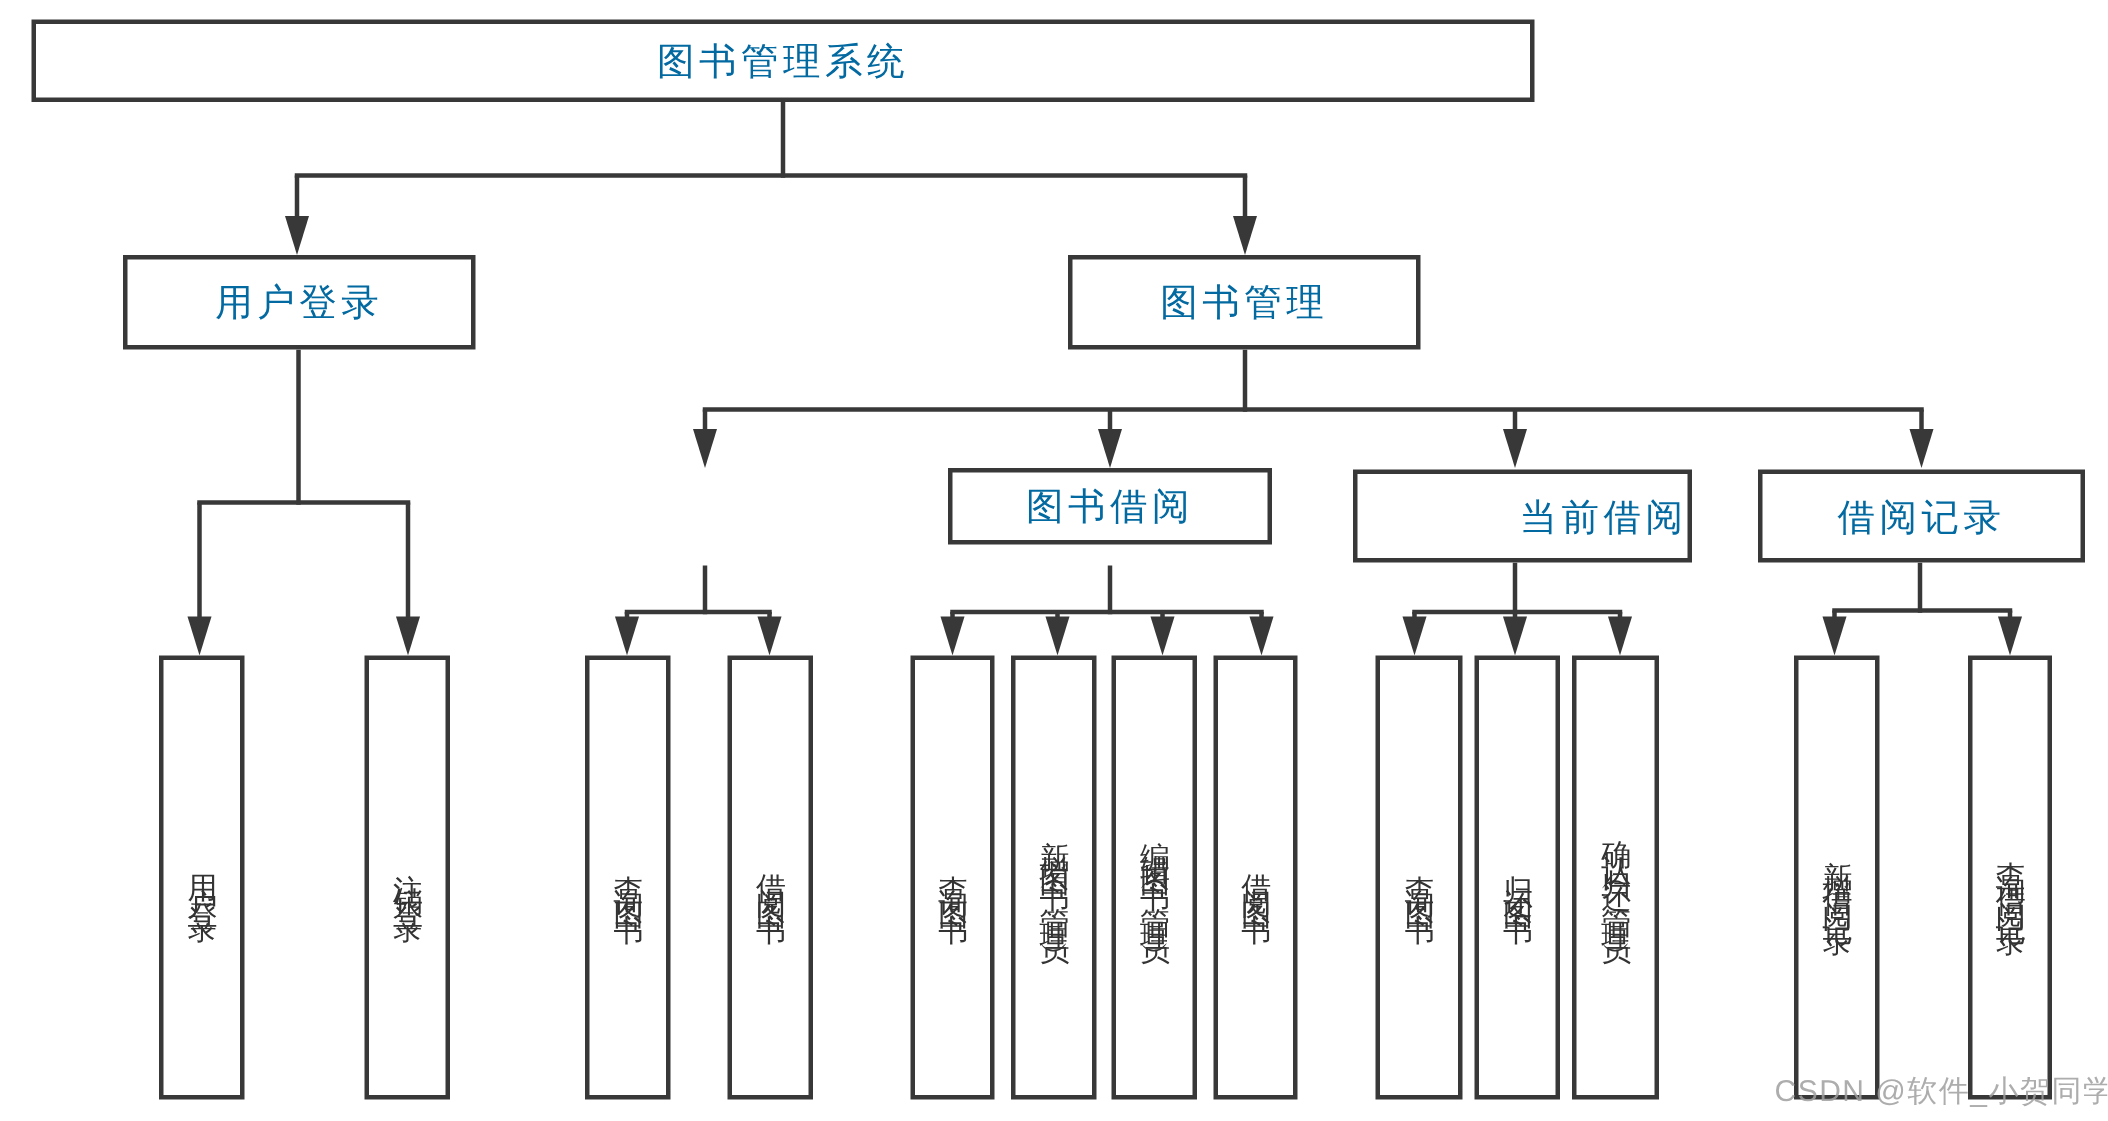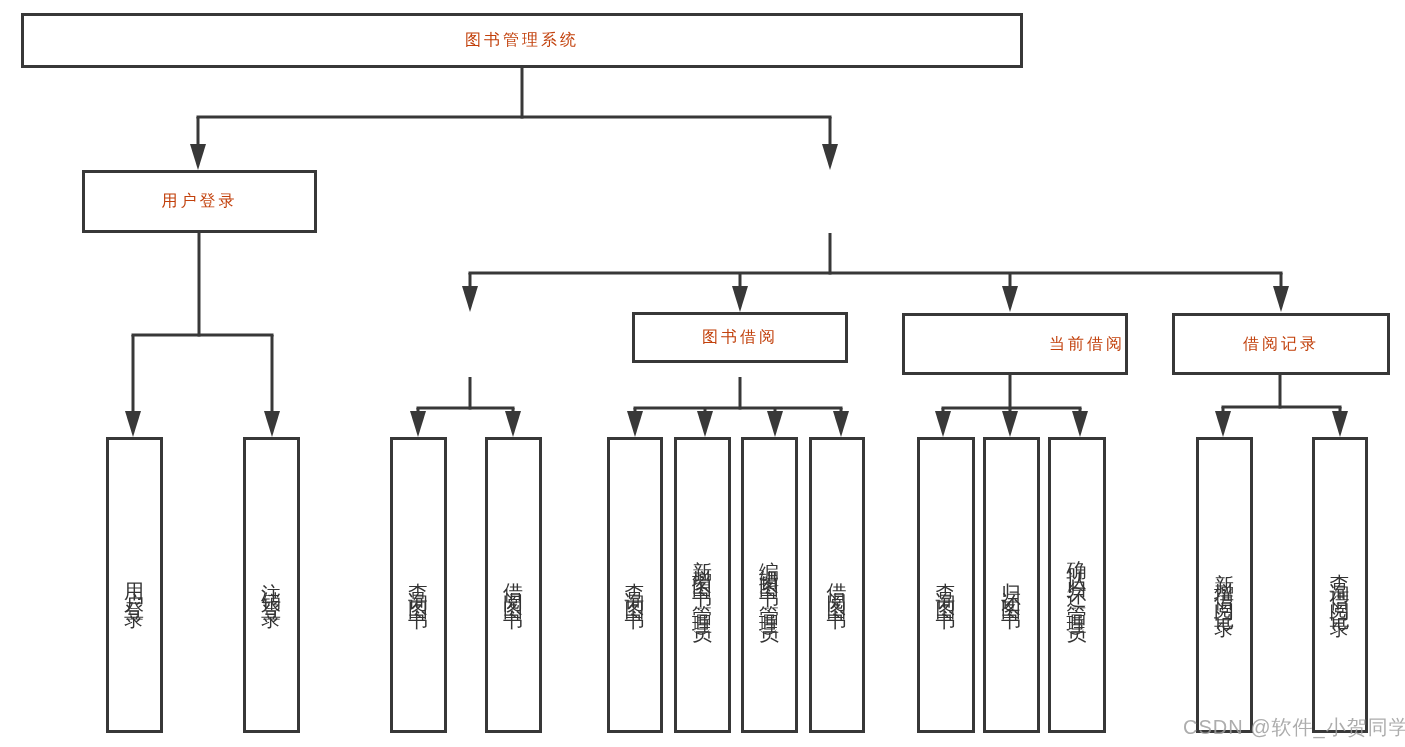--- a/index.html
+++ b/index.html
@@ -14,23 +14,23 @@
   svg.connectors{position:absolute;left:0;top:0;pointer-events:none;}
   .box{
     position:absolute;
     box-sizing:border-box;
     background:#ffffff;
     border:3px solid #383838;
     display:flex;align-items:center;justify-content:center;
     z-index:2;
   }
   .hlabel{
-    font-size:16px;
+    font-size:25px;
     letter-spacing:3px;
-    color:#c2410c;
+    color:#0369a1;
     white-space:nowrap;
   }
   .vtext{
     writing-mode:vertical-rl;
     text-orientation:mixed;
     font-size:20px;
     letter-spacing:9px;
     color:#333333;
     line-height:1;
   }
@@ -116,20 +116,23 @@
     </g>
   </svg>
 
   <div class="box" style="left:21px;top:13px;width:1002px;height:55px;">
     <span class="hlabel">图书管理系统</span>
   </div>
 
   <div class="box" style="left:82px;top:170px;width:235px;height:63px;">
     <span class="hlabel">用户登录</span>
   </div>
+  <div class="box" style="left:712px;top:170px;width:235px;height:63px;">
+    <span class="hlabel">图书管理</span>
+  </div>
 
   <div class="box" style="left:632px;top:312px;width:216px;height:51px;">
     <span class="hlabel">图书借阅</span>
   </div>
   <div class="box" style="left:902px;top:313px;width:226px;height:62px;justify-content:flex-end;">
     <span class="hlabel">当前借阅</span>
   </div>
   <div class="box" style="left:1172px;top:313px;width:218px;height:62px;">
     <span class="hlabel">借阅记录</span>
   </div>

